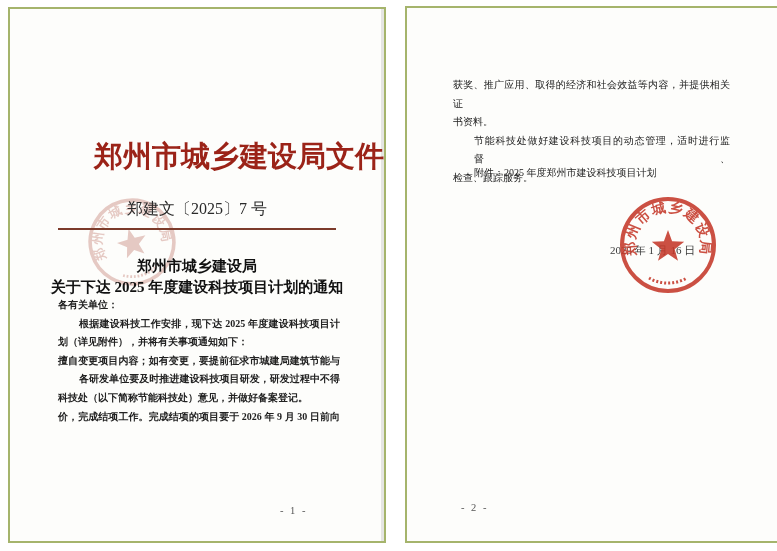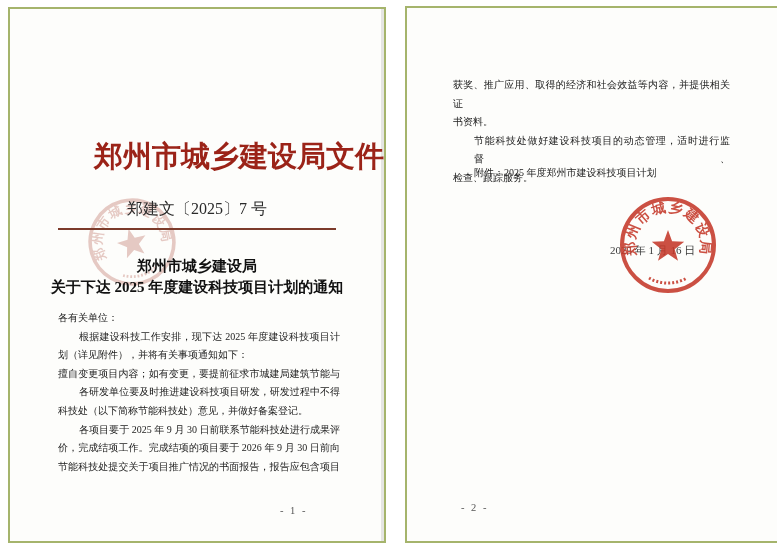--- a/index.html
+++ b/index.html
@@ -33,21 +33,21 @@
     background:var(--rule_brown,#7c3b2b);
   }
   .doc-title{
     position:absolute;left:0;top:247px;width:100%;
     text-align:center;font-weight:bold;font-size:15px;line-height:21px;
     color:#111;
   }
   .body-block{
     position:absolute;font-size:10px;line-height:18.6px;color:#222;
   }
-  #p1-body{left:48px;top:300px;width:282px;}
+  #p1-body{left:48px;top:287px;width:282px;font-weight:bold;}
   #p2-body{left:46px;top:68px;width:277px;}
   .line{width:100%;}
   .indent{padding-left:21px;box-sizing:border-box;}
   .just{text-align:justify;text-align-last:justify;}
   .page-num{
     position:absolute;font-size:10.5px;color:#555;letter-spacing:2px;
     white-space:nowrap;
   }
   #p1-num{left:270px;top:496px;}
   #p2-num{left:54px;top:494px;}
@@ -103,23 +103,21 @@
     <div>关于下达 2025 年度建设科技项目计划的通知</div>
   </div>
 
   <div class="body-block" id="p1-body">
     <div class="line">各有关单位：</div>
     <div class="line indent just">根据建设科技工作安排，现下达 2025 年度建设科技项目计</div>
     <div class="line">划（详见附件），并将有关事项通知如下：</div>
     <div class="line just">擅自变更项目内容；如有变更，要提前征求市城建局建筑节能与</div>
     <div class="line indent just">各研发单位要及时推进建设科技项目研发，研发过程中不得</div>
     <div class="line">科技处（以下简称节能科技处）意见，并做好备案登记。</div>
-    <div class="line indent just">各项目要于 2025 年 9 月 30 日前联系节能科技处进行成果评</div>
     <div class="line just">价，完成结项工作。完成结项的项目要于 2026 年 9 月 30 日前向</div>
-    <div class="line just">节能科技处提交关于项目推广情况的书面报告，报告应包含项目</div>
   </div>
 
   <div class="page-num" id="p1-num">- 1 -</div>
 </div>
 
 <div class="page" id="page-right">
 
   <div class="body-block" id="p2-body">
     <div class="line just">获奖、推广应用、取得的经济和社会效益等内容，并提供相关证</div>
     <div class="line">书资料。</div>

